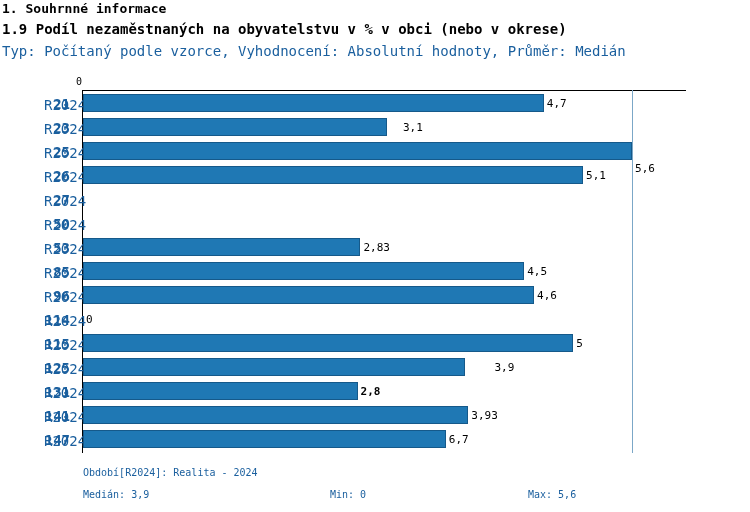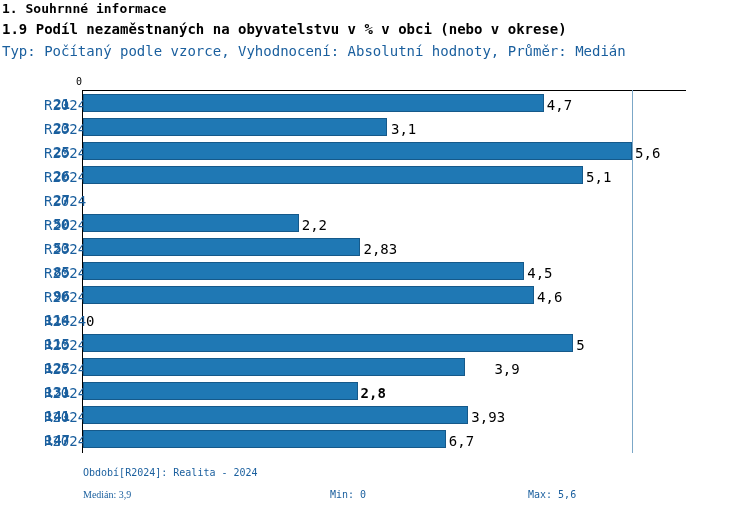--- a/index.html
+++ b/index.html
@@ -124,21 +124,21 @@
     left: 0;
     top: 0;
     height: 18px;
     background: #1f78b4;
     border: 1px solid #15598a;
     box-sizing: border-box;
   }
   .bar-value {
     position: absolute;
     top: 3px;
-    font-size: 14px;
+    font-size: 11px;
     color: #000;
     white-space: nowrap;
   }
   .footer {
     position: absolute;
     left: 0;
     top: 462px;
     width: 750px;
     font-size: 10px;
     color: #1a5f9e;
@@ -147,21 +147,20 @@
     position: absolute;
     left: 83px;
     top: 5px;
     white-space: nowrap;
   }
   .footer-median {
     position: absolute;
     left: 83px;
     top: 27px;
     white-space: nowrap;
-    font-family: Liberation Serif, serif;
   }
   .footer-min {
     position: absolute;
     left: 330px;
     top: 27px;
     white-space: nowrap;
   }
   .footer-max {
     position: absolute;
     left: 528px;
@@ -190,50 +189,46 @@
           <div class="bar-wrap">
             <div class="bar" style="width: 460.844px; background: rgb(31, 120, 180);"></div>
             <div class="bar-value" style="left: 463.844px;">4,7</div>
           </div>
         </div>
         <div class="row">
           <div class="row-id">23</div>
           <div class="row-period">R2024</div>
           <div class="bar-wrap">
             <div class="bar" style="width: 303.961px; background: rgb(31, 120, 180);"></div>
-            <div class="bar-value" style="left: 308px;">3,1</div>
+            <div class="bar-value" style="left: 320px;">3,1</div>
           </div>
         </div>
         <div class="row">
           <div class="row-id">25</div>
           <div class="row-period">R2024</div>
           <div class="bar-wrap">
             <div class="bar" style="width: 549.091px; background: rgb(31, 120, 180);"></div>
-            <div class="bar-value" style="left: 552.091px;">5,6</div>
+            <div class="bar-value" style="left: 552.091px; margin-top: 17px;">5,6</div>
           </div>
         </div>
         <div class="row">
           <div class="row-id">26</div>
           <div class="row-period">R2024</div>
           <div class="bar-wrap">
             <div class="bar" style="width: 500.065px; background: rgb(31, 120, 180);"></div>
             <div class="bar-value" style="left: 503.065px; text-align: center;">5,1</div>
           </div>
         </div>
         <div class="row">
           <div class="row-id">27</div>
           <div class="row-period">R2024</div>
         </div>
         <div class="row">
           <div class="row-id">50</div>
           <div class="row-period">R2024</div>
-          <div class="bar-wrap">
-            <div class="bar" style="width: 215.714px; background: rgb(31, 120, 180);"></div>
-            <div class="bar-value" style="left: 218.714px;">2,2</div>
-          </div>
         </div>
         <div class="row">
           <div class="row-id">53</div>
           <div class="row-period">R2024</div>
           <div class="bar-wrap">
             <div class="bar" style="width: 277.487px; background: rgb(31, 120, 180);"></div>
             <div class="bar-value" style="left: 280.487px;">2,83</div>
           </div>
         </div>
         <div class="row">

